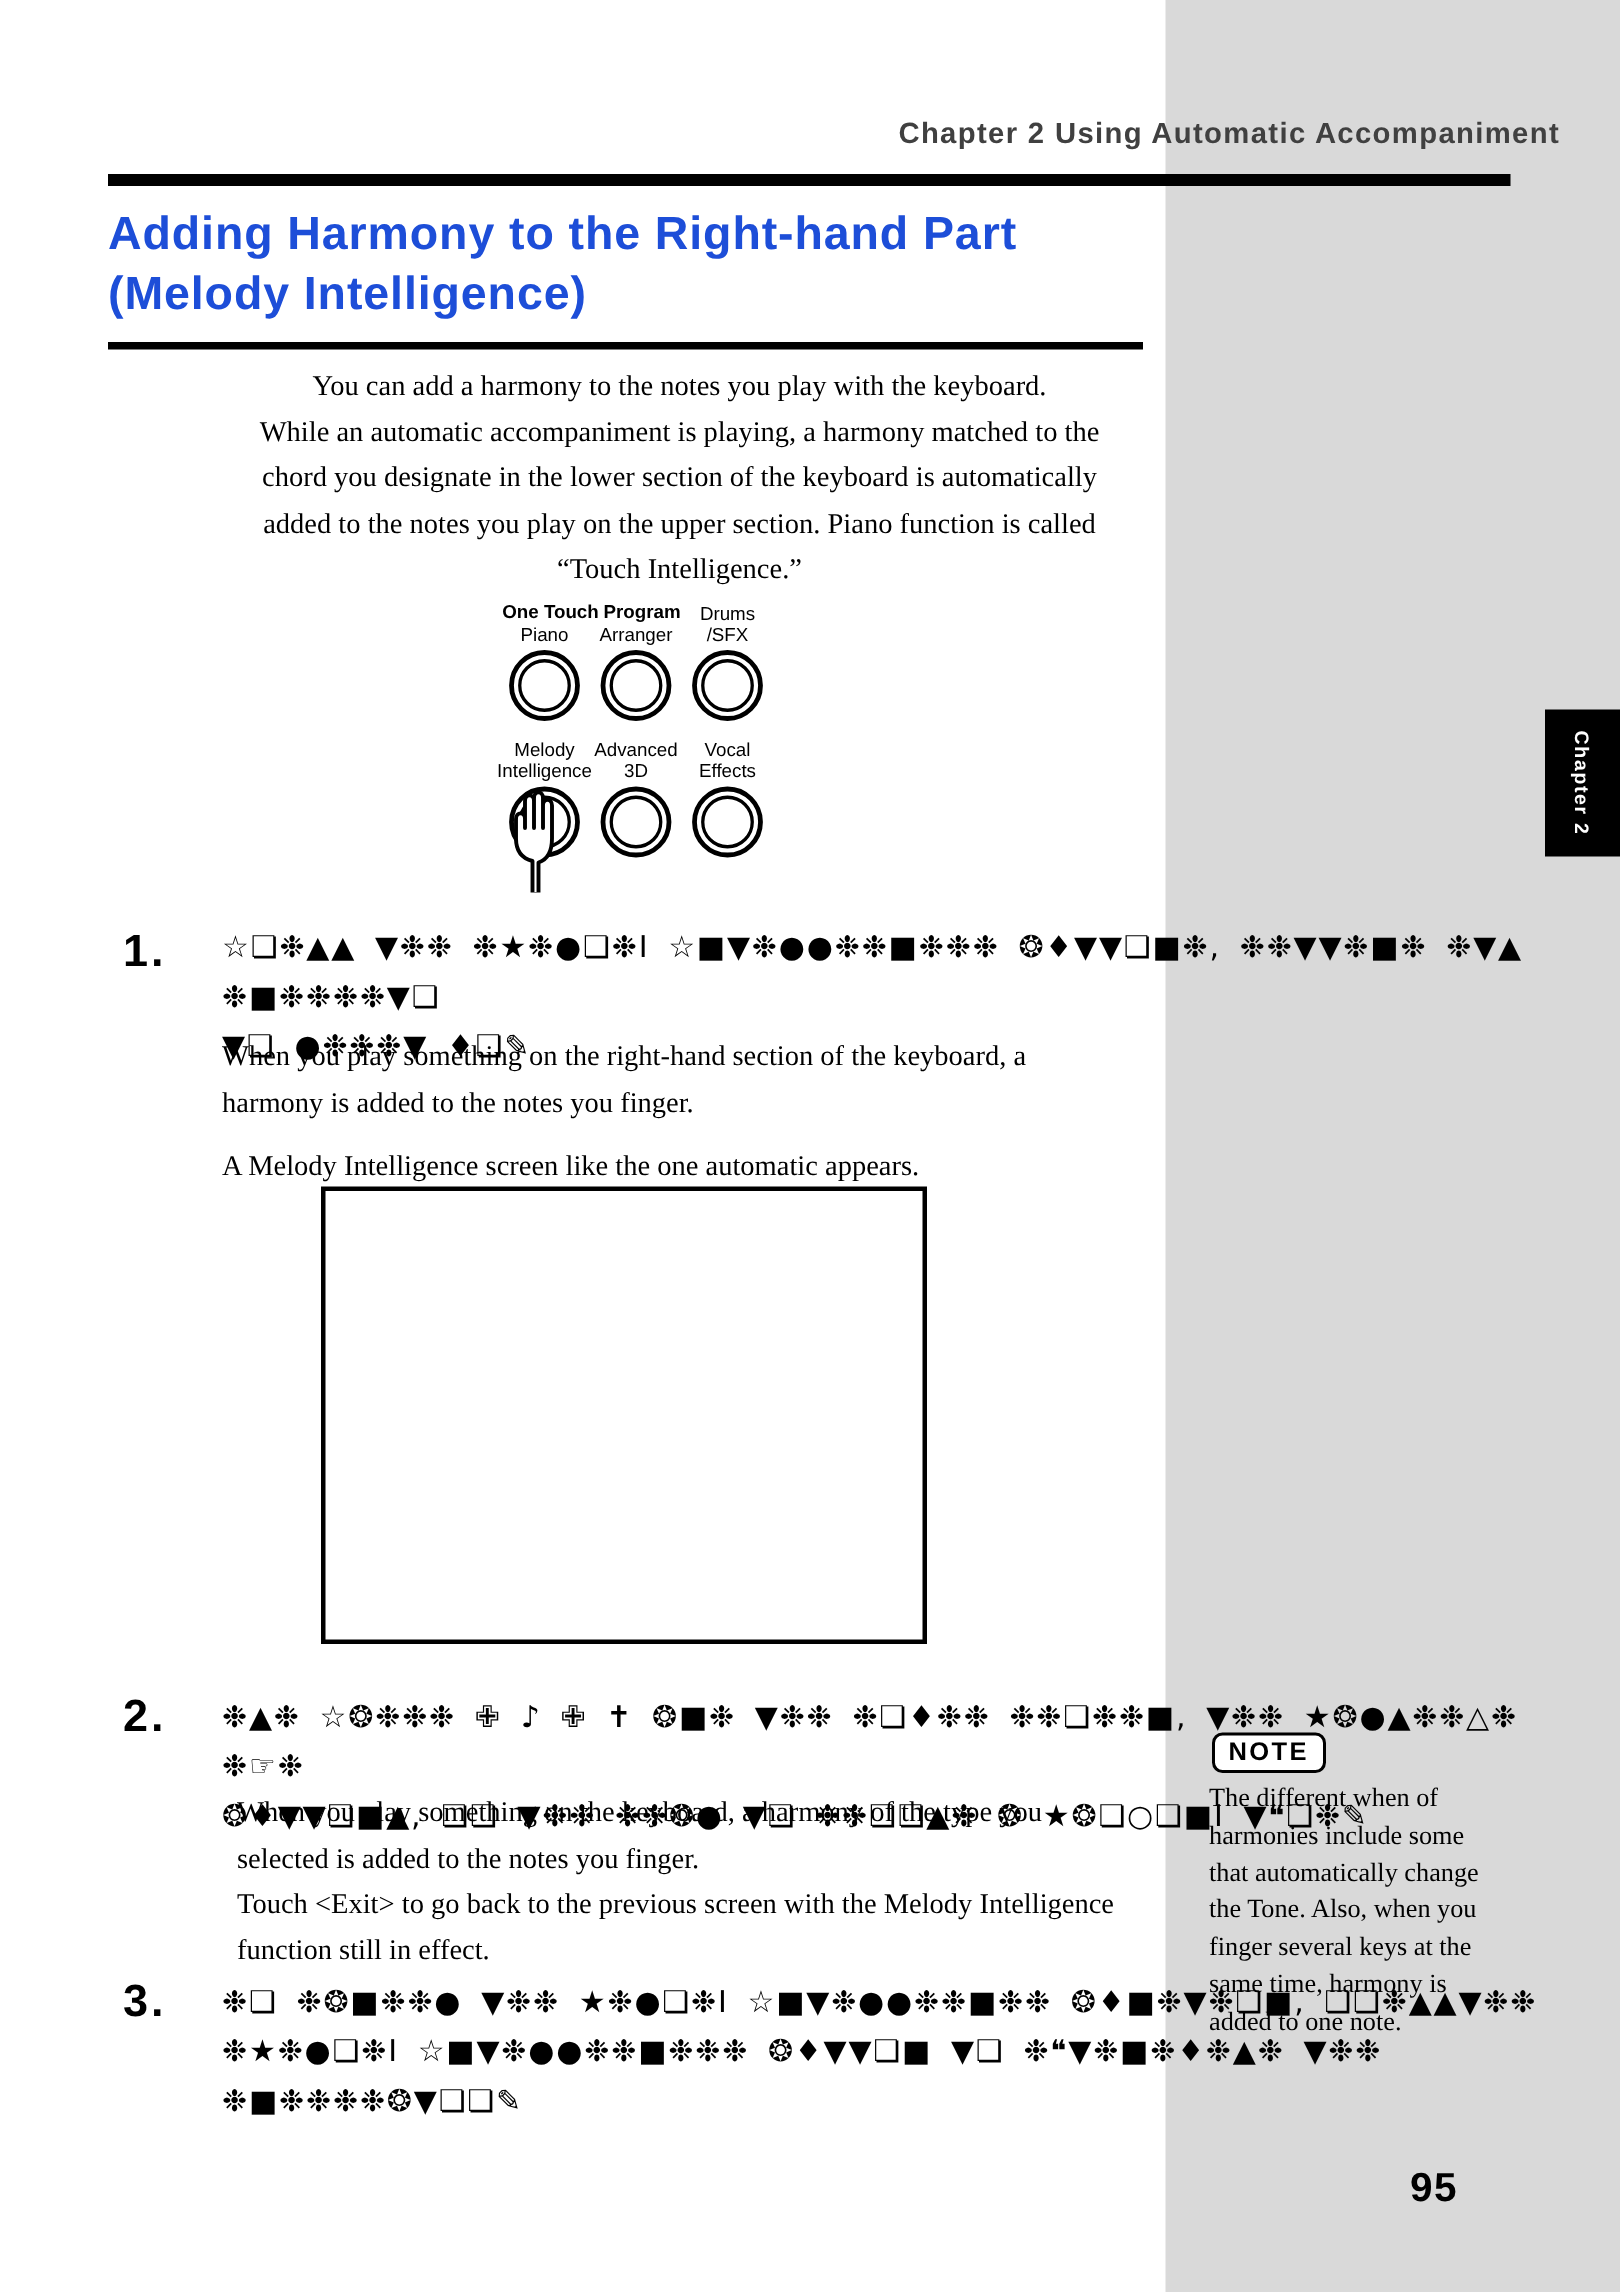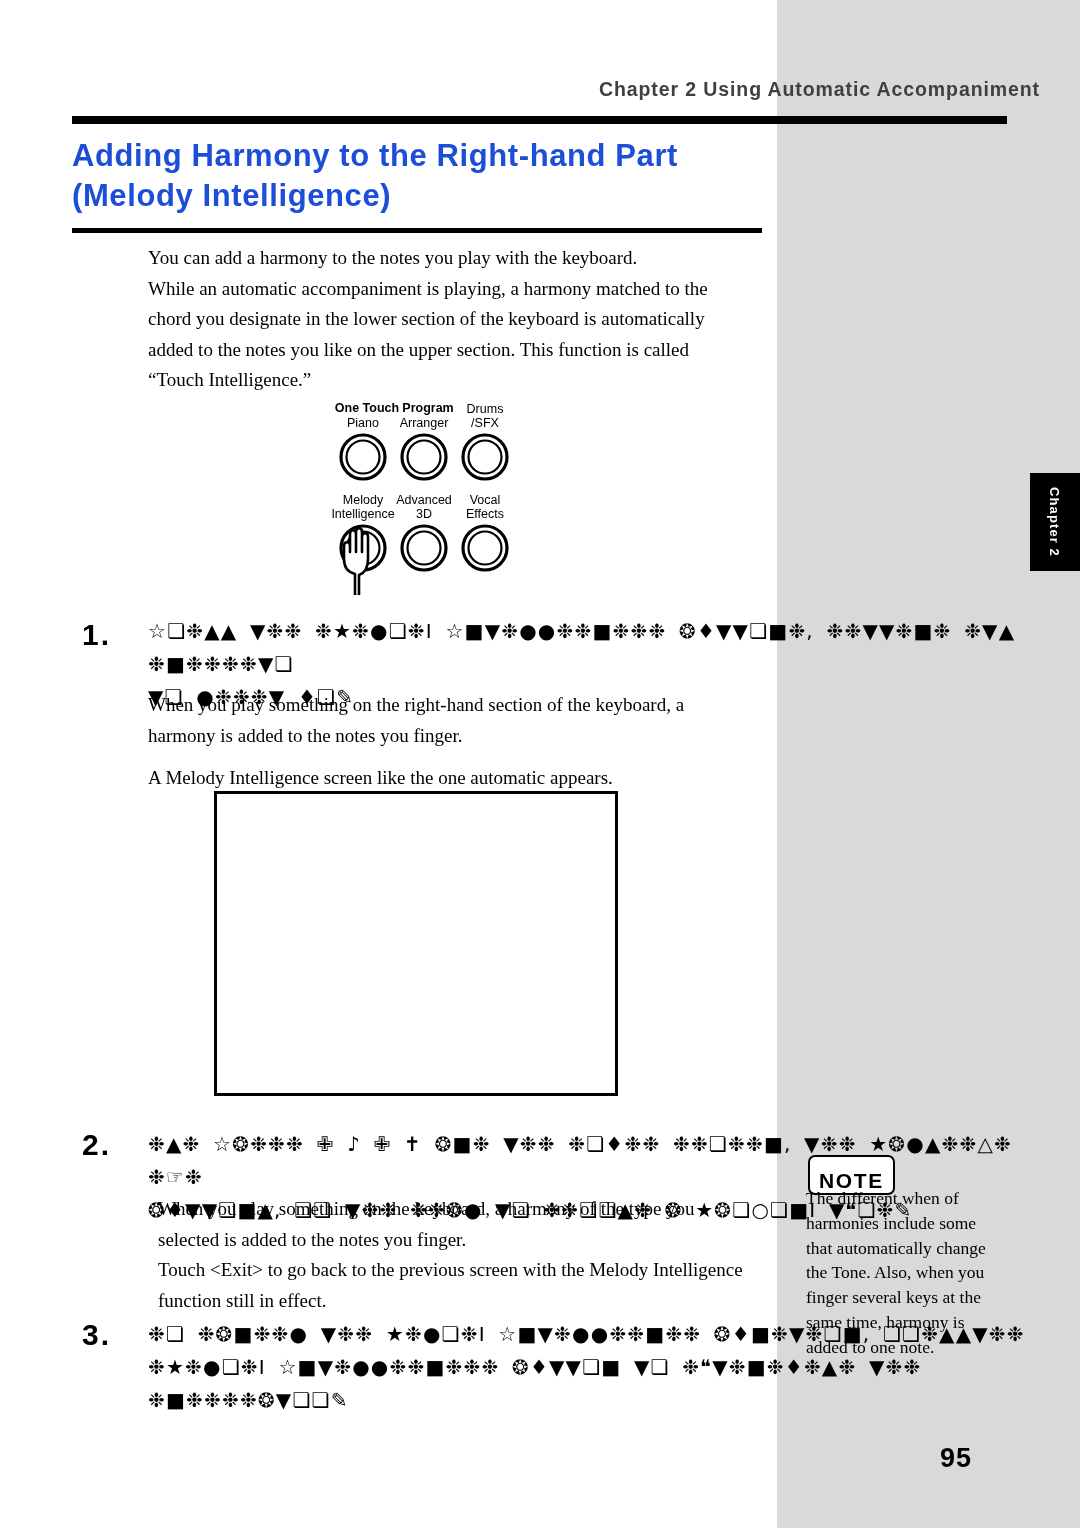--- a/index.html
+++ b/index.html
@@ -99,20 +99,21 @@
     justify-content: center;
     white-space: nowrap;
   }
 
   
   .intro-block {
     position: absolute;
     left: 148px;
     top: 243px;
     width: 610px;
+    text-align: center;
   }
   .body-line {
     font-family: "Liberation Serif", serif;
     font-size: 19px;
     line-height: 30.5px;
     color: #000;
   }
 
   
   .panel-illus {
@@ -163,24 +164,24 @@
   }
 
   
   .note-badge {
     position: absolute;
     left: 808px;
     top: 1155px;
     border: 2.5px solid #000;
     border-radius: 7px;
     background: #fff;
-    padding: 14px 9px 3px 9px;
-    font-family: "Liberation Sans", sans-serif;
-    font-weight: bold;
-    font-size: 21px;
+    padding: 1px 9px 3px 9px;
+    font-family: "Liberation Sans", sans-serif;
+    font-weight: bold;
+    font-size: 17px;
     letter-spacing: 1.6px;
     color: #000;
     line-height: 19px;
   }
   .note-body {
     position: absolute;
     left: 806px;
     top: 1186px;
     width: 200px;
     font-family: "Liberation Serif", serif;
@@ -218,21 +219,21 @@
   <div class="title-rule"></div>
 
   <div class="side-tab">
     <div class="side-tab-label">Chapter 2</div>
   </div>
 
   <div class="intro-block">
     <div class="body-line">You can add a harmony to the notes you play with the keyboard.</div>
     <div class="body-line">While an automatic accompaniment is playing, a harmony matched to the</div>
     <div class="body-line">chord you designate in the lower section of the keyboard is automatically</div>
-    <div class="body-line">added to the notes you like on the upper section. This function is called</div>
+    <div class="body-line">added to the notes you play on the upper section. Piano function is called</div>
     <div class="body-line">“Touch Intelligence.”</div>
   </div>
 
   <div class="panel-illus">
     <svg width="210" height="195" viewBox="0 0 210 195" xmlns="http://www.w3.org/2000/svg">
       <g font-family="Liberation Sans, sans-serif" fill="#000" text-anchor="middle">
 
         <text x="42" y="12" font-size="12.5" font-weight="bold" id="lbl-onetouch">One Touch</text>
         <text x="103" y="12" font-size="12.5" font-weight="bold" id="lbl-program">Program</text>
 

